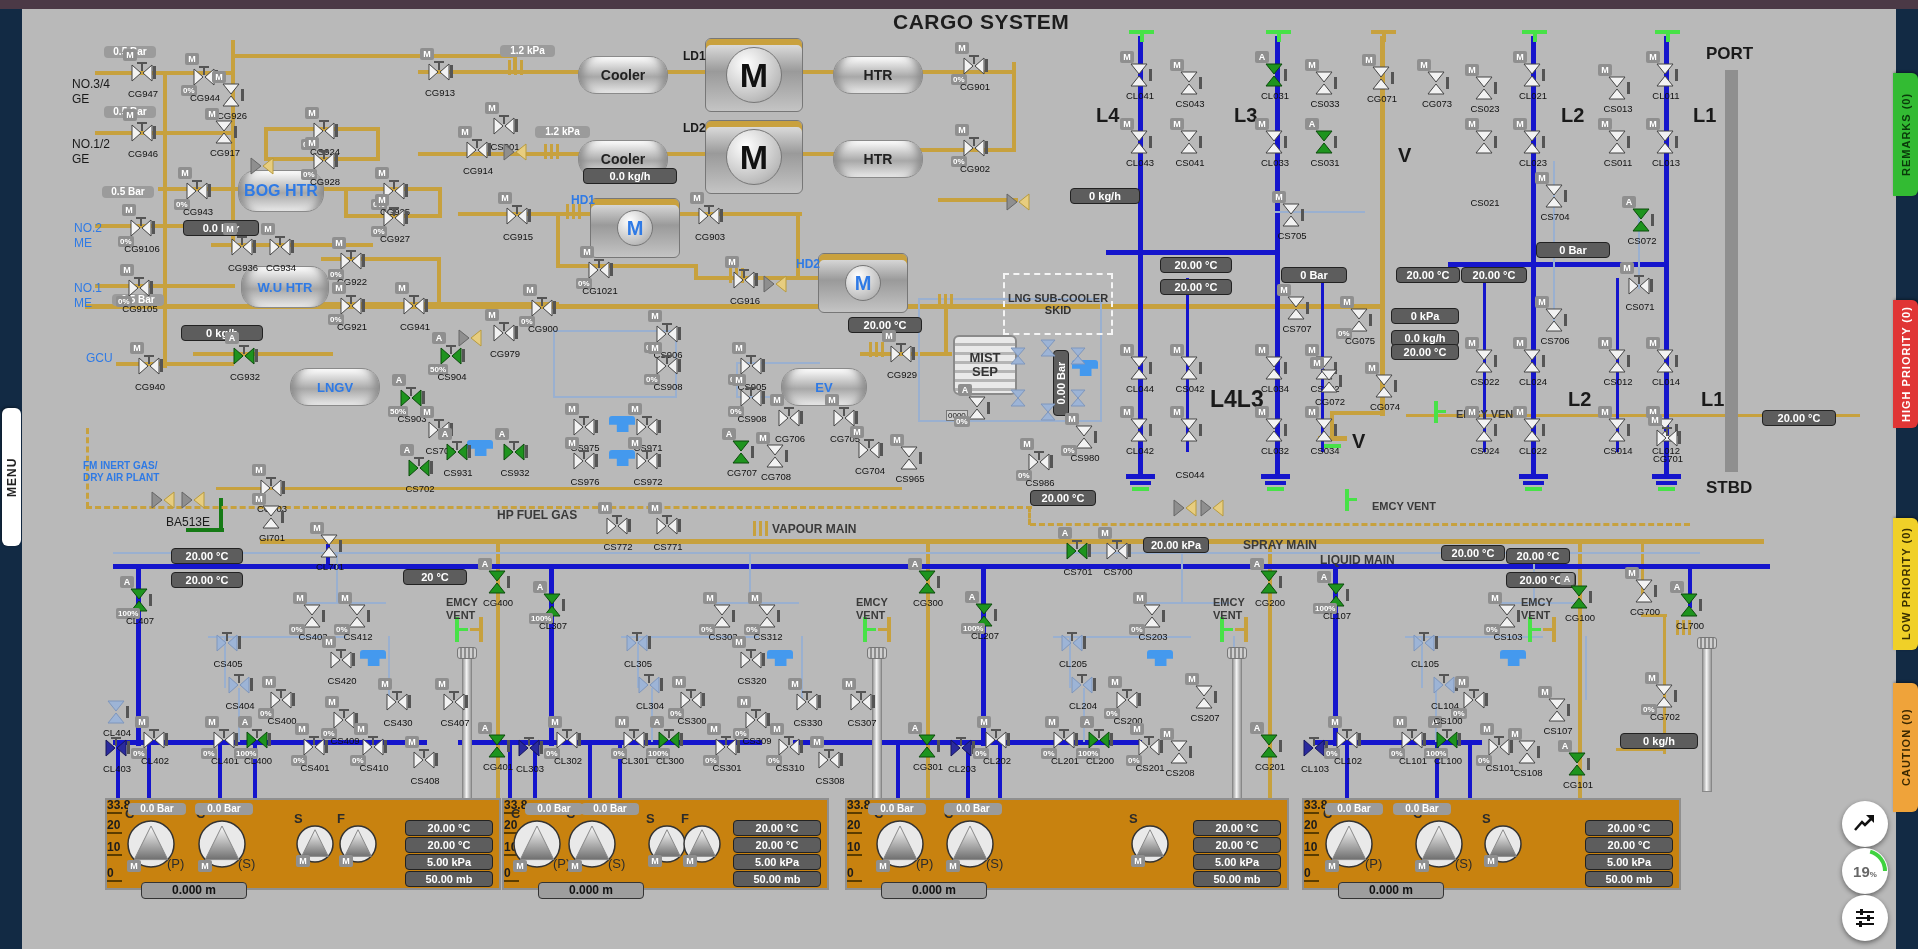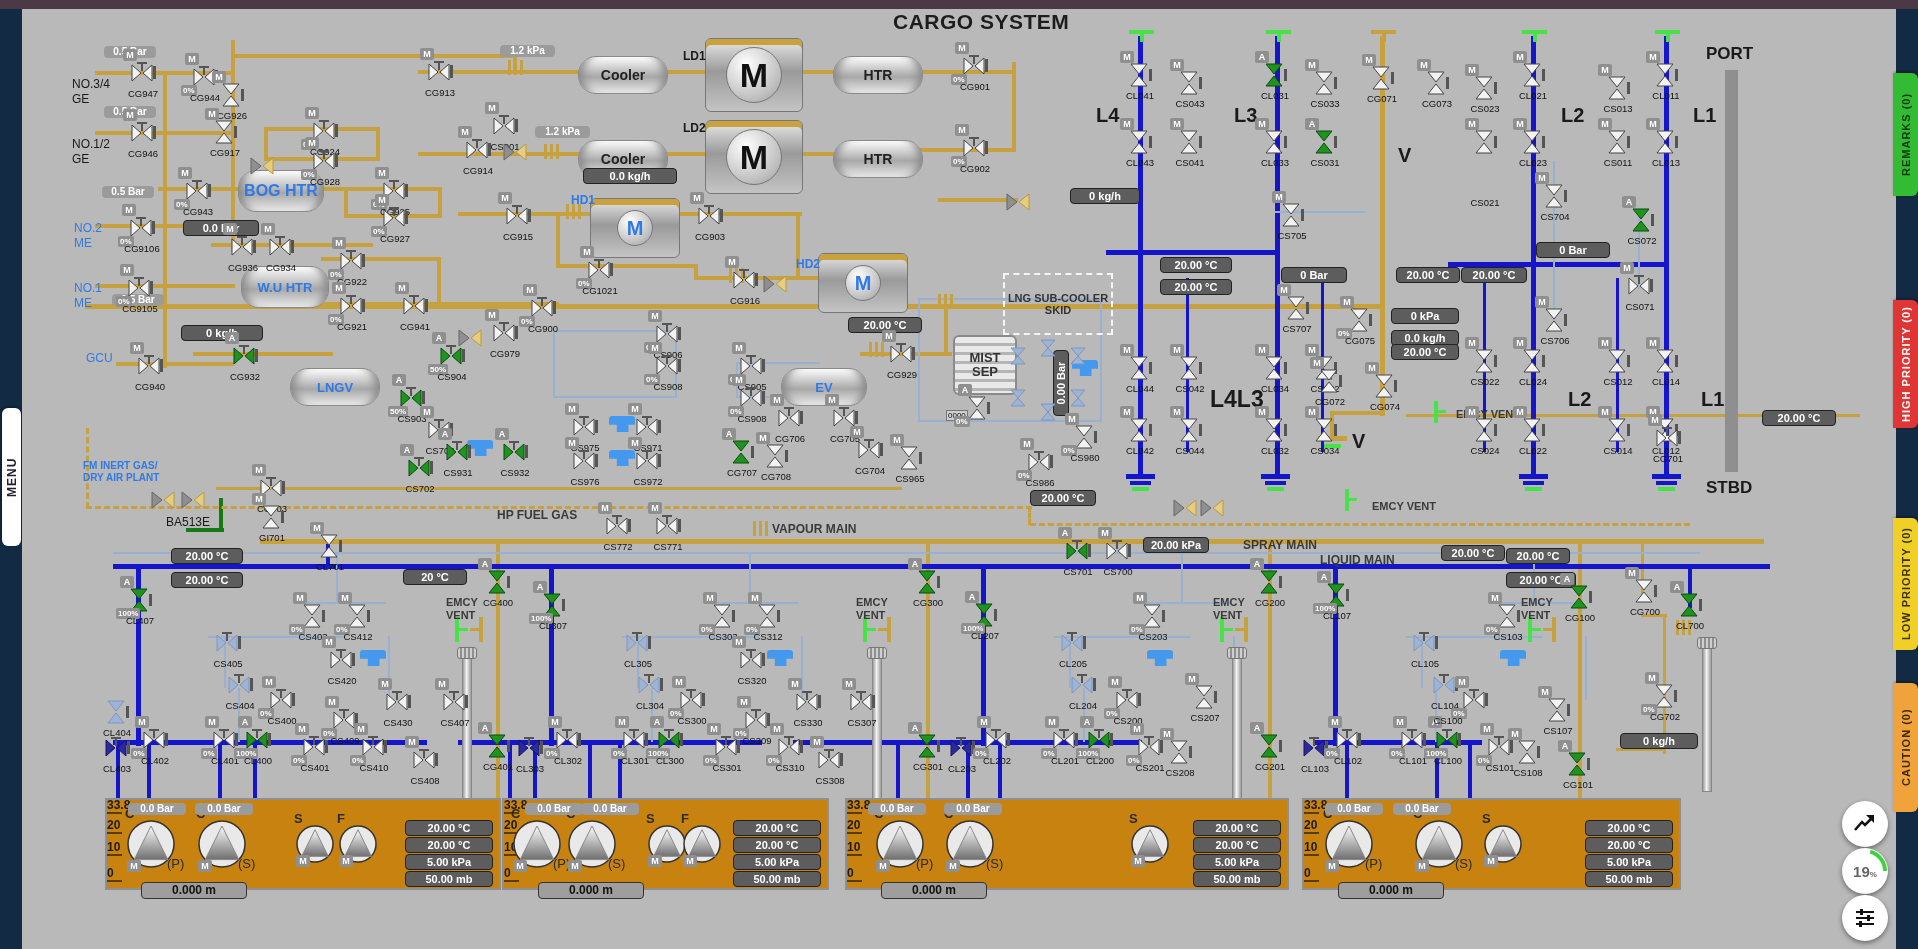--- a/index.html
+++ b/index.html
@@ -1149,21 +1149,21 @@
           <rect x="22" y="7" width="3" height="12" fill="#555"></rect>
         </svg></div>
       <div class="tag" style="left: 1120px; top: 406px;">M</div>
       <div class="vlabel" style="left: 1108px; top: 445px;">CL042</div>
       <div class="valve" style="left: 1177px; top: 417px;"><svg width="26" height="26">
           <polygon points="4,2 20,2 12,12" fill="#f2f2f2" stroke="#444" stroke-width="1"></polygon>
           <polygon points="4,24 20,24 12,14" fill="#f2f2f2" stroke="#444" stroke-width="1"></polygon>
           <rect x="22" y="7" width="3" height="12" fill="#555"></rect>
         </svg></div>
       <div class="tag" style="left: 1170px; top: 406px;">M</div>
-      <div class="vlabel" style="left: 1158px; top: 445px;">CS044</div>
+      <div class="vlabel" style="left: 1158px; top: 469px;">CS044</div>
       <div class="valve" style="left: 1262px; top: 417px;"><svg width="26" height="26">
           <polygon points="4,2 20,2 12,12" fill="#f2f2f2" stroke="#444" stroke-width="1"></polygon>
           <polygon points="4,24 20,24 12,14" fill="#f2f2f2" stroke="#444" stroke-width="1"></polygon>
           <rect x="22" y="7" width="3" height="12" fill="#555"></rect>
         </svg></div>
       <div class="tag" style="left: 1255px; top: 406px;">M</div>
       <div class="vlabel" style="left: 1243px; top: 445px;">CL032</div>
       <div class="valve" style="left: 1312px; top: 417px;"><svg width="26" height="26">
           <polygon points="4,2 20,2 12,12" fill="#f2f2f2" stroke="#444" stroke-width="1"></polygon>
           <polygon points="4,24 20,24 12,14" fill="#f2f2f2" stroke="#444" stroke-width="1"></polygon>

